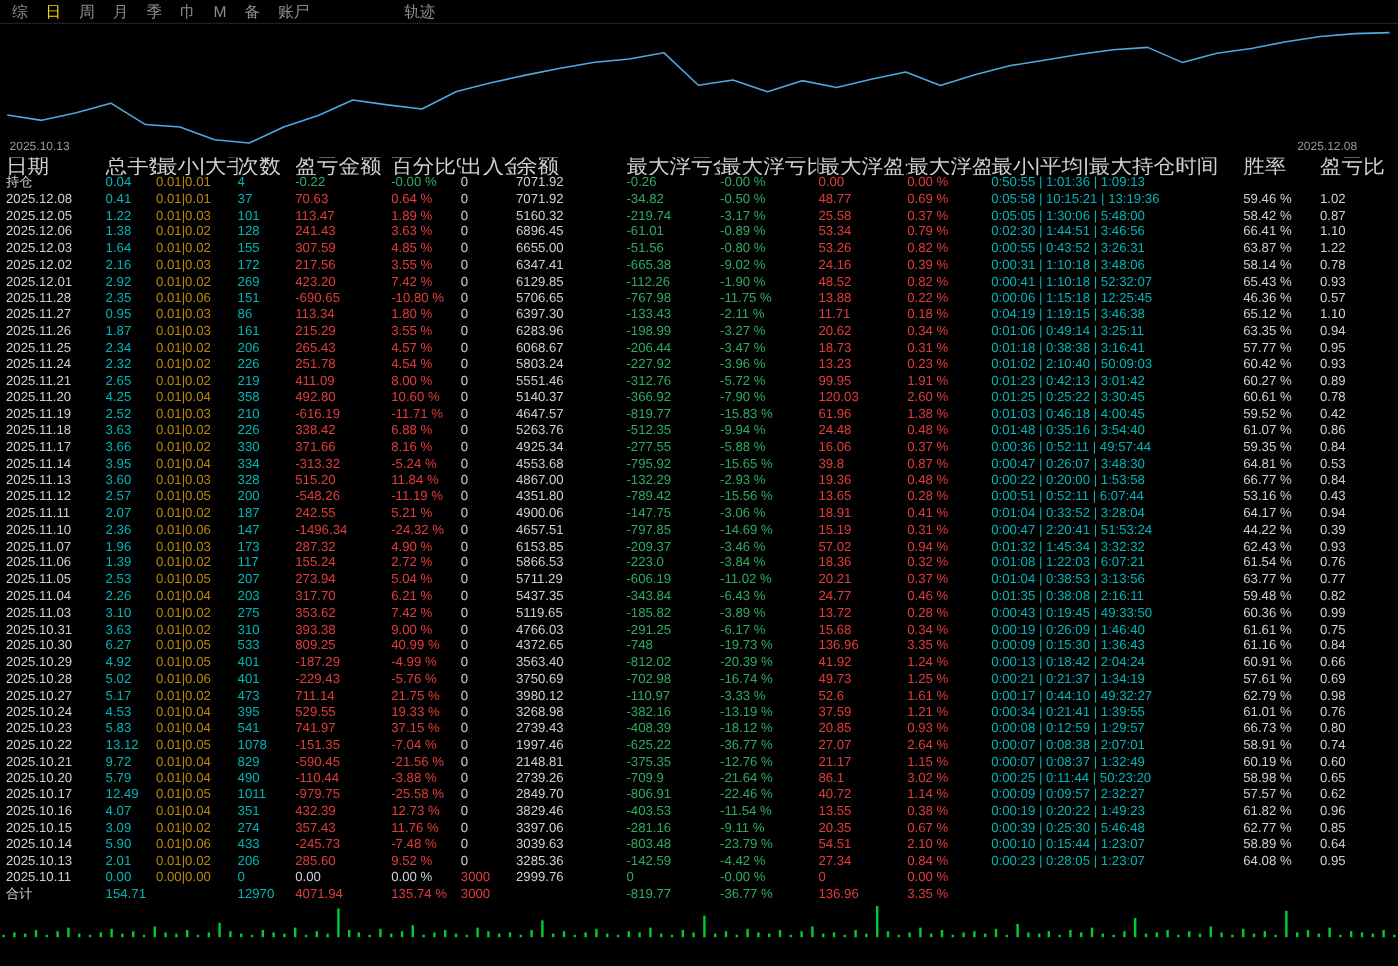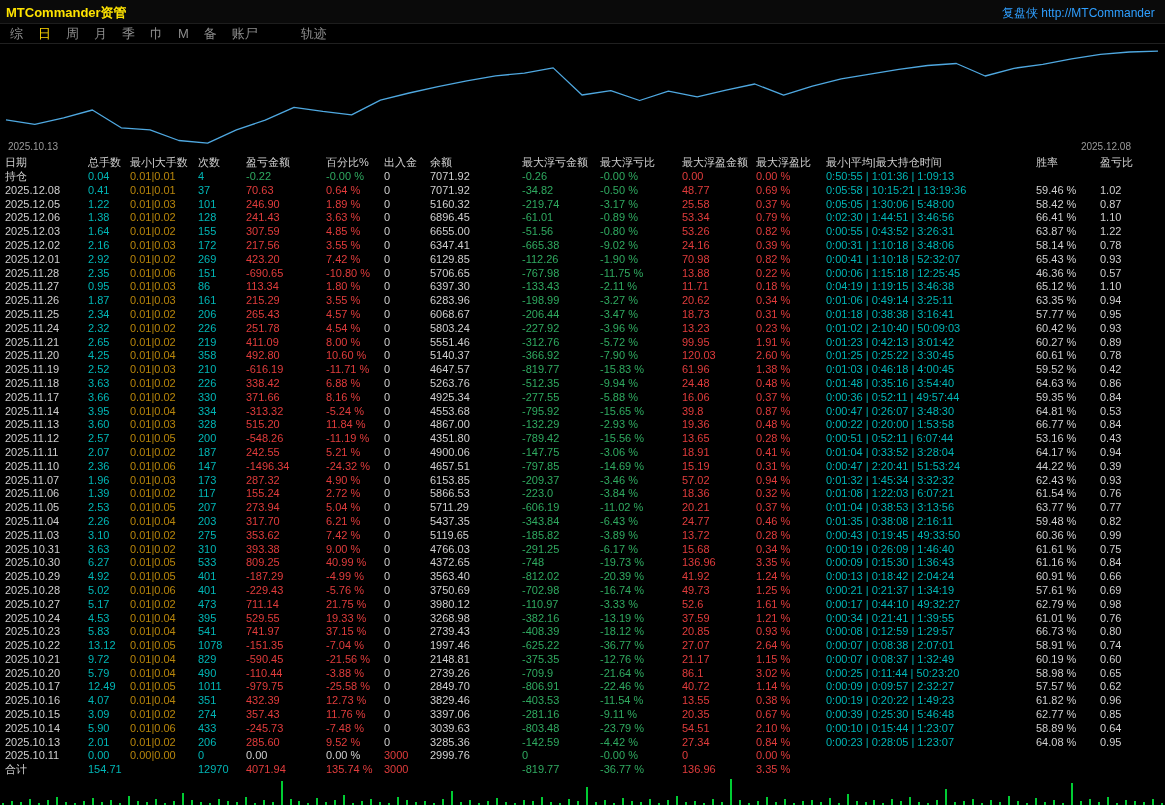--- a/index.html
+++ b/index.html
@@ -4,51 +4,47 @@
 <style>
   *{box-sizing:border-box;margin:0;padding:0}
   html,body{width:1165px;height:805px;overflow:hidden}
   body{background:#000;font-family:"Liberation Sans","DejaVu Sans",sans-serif}
   .titlebar{height:24px;position:relative;background:#0a0a0a;overflow:hidden;border-bottom:1px solid #1d1d1d}
   .title{position:absolute;left:6px;top:4px;color:#ffe400;font-size:13px;font-weight:bold;white-space:nowrap}
   .tlink{position:absolute;left:1002px;top:5px;color:#2f9fff;font-size:12px;white-space:nowrap;cursor:pointer}
   .menubar{height:20px;display:flex;align-items:center;padding-left:10px;gap:15px;border-bottom:1px solid #202020}
   .mi{color:#8c8c8c;font-size:13px;line-height:18px;cursor:pointer;white-space:nowrap}
   .mi.sel{color:#ffd800}
-  .mi.gap{margin-left:28px}
+  .mi.gap{margin-left:64px}
   .chart{position:relative;height:111px;width:1165px;background:#000}
   .chart svg{display:block}
   .cdate{position:absolute;bottom:3px;color:#9a9a9a;font-size:10px}
   .cdate.l{left:8px}
   .cdate.r{right:34px}
   .trow{display:grid;grid-template-columns:83px 42px 68px 48px 80px 58px 46px 92px 78px 82px 74px 70px 210px 64px 65px;padding-left:5px;height:13.8px;line-height:13.9px;font-size:11px;white-space:nowrap}
-  .thead{height:15px;line-height:15px;font-size:11px}
+  .thead{height:15px;line-height:15px;font-size:18px}
   .thead .cell{color:#cfcfcf}
   .cell{overflow:hidden}
   .c1{color:#cfcfcf}
   .c2,.c4,.c13{color:#00b6b6}
   .c3{color:#b8860b}
   .c5,.c6,.c11,.c12{color:#e13c3c}
   .c7,.c8,.c14,.c15{color:#cfcfcf}
   .c9,.c10{color:#2faa60}
   .r-open .c5,.r-open .c6{color:#2faa60}
   .r-deposit .c5,.r-deposit .c6{color:#cfcfcf}
   .r-deposit .c7,.r-total .c7{color:#e13c3c}
   .volume{height:28px;display:flex;align-items:flex-end;justify-content:space-between;padding:0 2px;background:#000}
   .volume i{width:2px;background:#00cc33;display:block}
 </style>
 </head>
 <body>
 
 <div class="app">
 
-  <div class="titlebar">
-    <span class="title">MTCommander资管</span>
-    <span class="tlink">复盘侠 http://MTCommander</span>
-  </div>
 
   <div class="menubar" id="menubar">
       <span class="mi">综</span>
       <span class="mi sel">日</span>
       <span class="mi">周</span>
       <span class="mi">月</span>
       <span class="mi">季</span>
       <span class="mi">巾</span>
       <span class="mi">M</span>
       <span class="mi">备</span>
@@ -115,21 +111,21 @@
         <span class="cell c12">0.69 %</span>
         <span class="cell c13">0:05:58 | 10:15:21 | 13:19:36</span>
         <span class="cell c14">59.46 %</span>
         <span class="cell c15">1.02</span>
       </div>
       <div class="trow r-day">
         <span class="cell c1">2025.12.05</span>
         <span class="cell c2">1.22</span>
         <span class="cell c3">0.01|0.03</span>
         <span class="cell c4">101</span>
-        <span class="cell c5">246.90</span>
+        <span class="cell c5">113.47</span>
         <span class="cell c6">1.89 %</span>
         <span class="cell c7">0</span>
         <span class="cell c8">5160.32</span>
         <span class="cell c9">-219.74</span>
         <span class="cell c10">-3.17 %</span>
         <span class="cell c11">25.58</span>
         <span class="cell c12">0.37 %</span>
         <span class="cell c13">0:05:05 | 1:30:06 | 5:48:00</span>
         <span class="cell c14">58.42 %</span>
         <span class="cell c15">0.87</span>
@@ -189,21 +185,21 @@
         <span class="cell c1">2025.12.01</span>
         <span class="cell c2">2.92</span>
         <span class="cell c3">0.01|0.02</span>
         <span class="cell c4">269</span>
         <span class="cell c5">423.20</span>
         <span class="cell c6">7.42 %</span>
         <span class="cell c7">0</span>
         <span class="cell c8">6129.85</span>
         <span class="cell c9">-112.26</span>
         <span class="cell c10">-1.90 %</span>
-        <span class="cell c11">70.98</span>
+        <span class="cell c11">48.52</span>
         <span class="cell c12">0.82 %</span>
         <span class="cell c13">0:00:41 | 1:10:18 | 52:32:07</span>
         <span class="cell c14">65.43 %</span>
         <span class="cell c15">0.93</span>
       </div>
       <div class="trow r-day">
         <span class="cell c1">2025.11.28</span>
         <span class="cell c2">2.35</span>
         <span class="cell c3">0.01|0.06</span>
         <span class="cell c4">151</span>
@@ -345,21 +341,21 @@
         <span class="cell c4">226</span>
         <span class="cell c5">338.42</span>
         <span class="cell c6">6.88 %</span>
         <span class="cell c7">0</span>
         <span class="cell c8">5263.76</span>
         <span class="cell c9">-512.35</span>
         <span class="cell c10">-9.94 %</span>
         <span class="cell c11">24.48</span>
         <span class="cell c12">0.48 %</span>
         <span class="cell c13">0:01:48 | 0:35:16 | 3:54:40</span>
-        <span class="cell c14">64.63 %</span>
+        <span class="cell c14">61.07 %</span>
         <span class="cell c15">0.86</span>
       </div>
       <div class="trow r-day">
         <span class="cell c1">2025.11.17</span>
         <span class="cell c2">3.66</span>
         <span class="cell c3">0.01|0.02</span>
         <span class="cell c4">330</span>
         <span class="cell c5">371.66</span>
         <span class="cell c6">8.16 %</span>
         <span class="cell c7">0</span>

